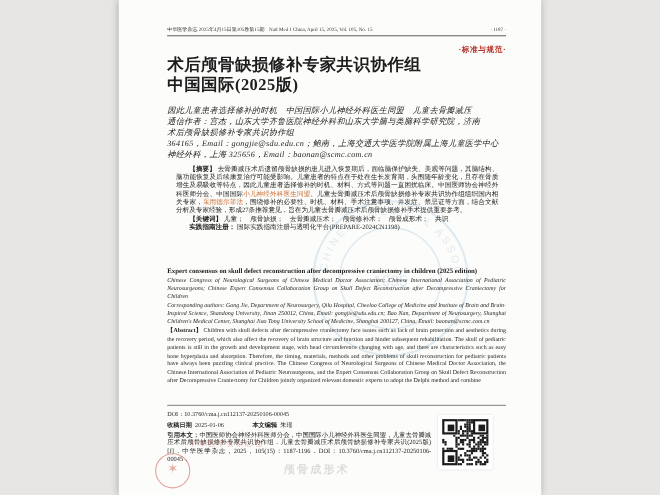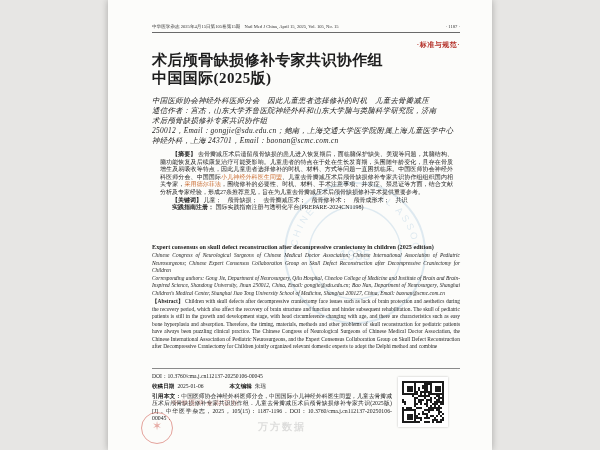--- a/index.html
+++ b/index.html
@@ -95,25 +95,25 @@
     </header>
 
     <div class="content abspos column-label" style="left:44px;position:absolute;;color:#b5342c">·标准与规范·</div>
 
     <h1 class="content abspos title">
       <span>术后颅骨缺损修补专家共识协作组</span>
       <span>中国国际(2025版)</span>
     </h1>
 
     <div class="content abspos authors">
-      <span>中国医师协会神经外科医师分会　因此儿童患者选择修补的时机　儿童去骨瓣减压</span>
+      <span>因此儿童患者选择修补的时机　中国国际小儿神经外科医生同盟　儿童去骨瓣减压</span>
       <span>通信作者：宫杰，山东大学齐鲁医院神经外科和山东大学脑与类脑科学研究院，济南</span>
       <span>术后颅骨缺损修补专家共识协作组</span>
-      <span>250012，Email：gongjie@sdu.edu.cn；鲍南，上海交通大学医学院附属上海儿童医学中心</span>
-      <span>神经外科，上海 243701，Email：baonan@scmc.com.cn</span>
+      <span>364165，Email：gongjie@sdu.edu.cn；鲍南，上海交通大学医学院附属上海儿童医学中心</span>
+      <span>神经外科，上海 325656，Email：baonan@scmc.com.cn</span>
     </div>
 
     <div class="abspos abs-cn">
       <p>
         <span class="lbl">【摘要】</span>
         <span>去骨瓣减压术后遗留颅骨缺损的患儿进入恢复期后，面临脑保护缺失、美观等问题，其脑结构、脑功能恢复及后续康复治疗可能受影响。儿童患者的特点在于处在生长发育期，头围随年龄变化，且存在骨质增生及易吸收等特点，因此儿童患者选择修补的时机、材料、方式等问题一直困扰临床。中国医师协会神经外科医师分会、中国国际</span><span style=";color:#c96a2e">小儿神经外科医生同盟</span><span>、儿童去骨瓣减压术后颅骨缺损修补专家共识协作组组织国内相关专家，</span><span style=";color:#c96a2e">采用德尔菲法</span><span>，围绕修补的必要性、时机、材料、手术注意事项、并发症、禁忌证等方面，结合文献分析及专家经验，形成27条推荐意见，旨在为儿童去骨瓣减压术后颅骨缺损修补手术提供重要参考。</span>
       </p>
       <p>
         <span class="lbl">【关键词】</span>
         <span>儿童；　颅骨缺损；　去骨瓣减压术；　颅骨修补术；　颅骨成形术；　共识</span>
@@ -293,16 +293,16 @@
           <i style="left:36px;top:40px"></i>
           <i style="left:38px;top:40px"></i>
         </div>
       <div class="f tl"></div>
       <div class="f tr"></div>
       <div class="f bl"></div>
     </div>
 
     <div class="seal-red"></div>
     <div class="wm-red-text">中华医学会杂志社</div>
-    <div class="wm-gray-text">万方数据</div>
+    <div class="wm-gray-text">颅骨成形术</div>
 
   </div>
 </div>
 
 </body></html>

